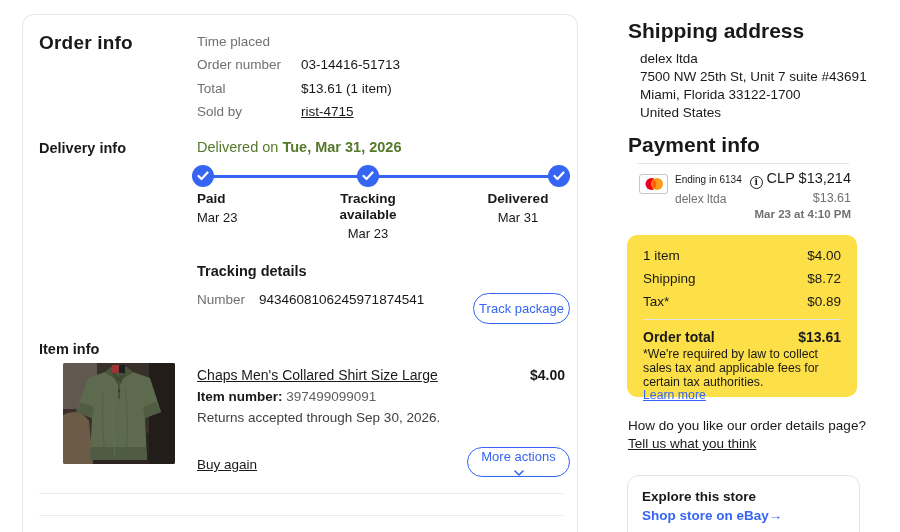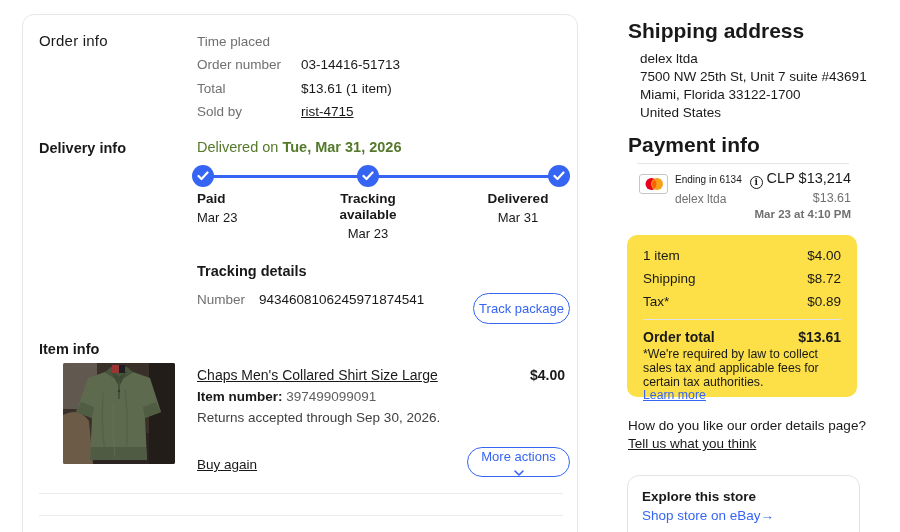--- a/index.html
+++ b/index.html
@@ -5,21 +5,21 @@
   * { margin:0; padding:0; box-sizing:border-box; }
   html,body { background:#fff; }
   body { width:900px; height:532px; font-family:"Liberation Sans", sans-serif; color:#191919; }
   #app { position:relative; width:900px; height:532px; overflow:hidden; background:#fff; }
 
   .abs { position:absolute; }
 
   
   .order-card { position:absolute; left:22px; top:14px; width:556px; height:620px;
                 border:1px solid #e7e7e7; border-radius:12px; background:#fff; }
-  .card-h1 { font-size:15px; font-weight:400; letter-spacing:.2px; }
+  .card-h1 { font-size:19px; font-weight:700; letter-spacing:.2px; }
   .sec-h   { font-size:14.5px; font-weight:700; }
   .lbl     { font-size:13.5px; color:#707070; }
   .val     { font-size:13.5px; color:#191919; }
   .link    { text-decoration:underline; cursor:pointer; }
 
   .status-green { font-size:14.5px; color:#55792b; }
   .status-green b { font-weight:700; }
 
   .track-line { position:absolute; left:179px; top:160px; width:356px; height:3px; background:#3665f3; border-radius:2px; }
   .chk { position:absolute; top:150px; width:22px; height:22px; border-radius:50%; background:#3665f3;
@@ -54,21 +54,21 @@
   .sum-row { position:absolute; left:16px; right:16px; display:flex; justify-content:space-between; }
   .sum-row .s-l { font-size:13.5px; color:#191919; }
   .sum-row .s-v { font-size:13.5px; color:#191919; }
   .sum-total .s-l, .sum-total .s-v { font-weight:700; font-size:14px; }
   .disclaimer { position:absolute; left:16px; top:113px; width:200px; font-size:12.3px; line-height:13.8px; color:#191919; }
   .learn-more { color:#3665f3; text-decoration:underline; cursor:pointer; font-size:12.3px; }
 
   .explore-box { position:absolute; left:627px; top:475px; width:233px; height:90px;
                  border:1px solid #e4e4e4; border-radius:12px; background:#fff; }
 
-  .blue-bold-link { color:#3665f3; font-weight:400; font-size:13.5px; cursor:pointer; }
+  .blue-bold-link { color:#3665f3; font-weight:700; font-size:13.5px; cursor:pointer; }
 </style>
 </head>
 <body>
 
 <div id="app">
 
   <div class="order-card">
 
     <div class="abs card-h1" style="left:16px; top:17px;">Order info</div>
 

